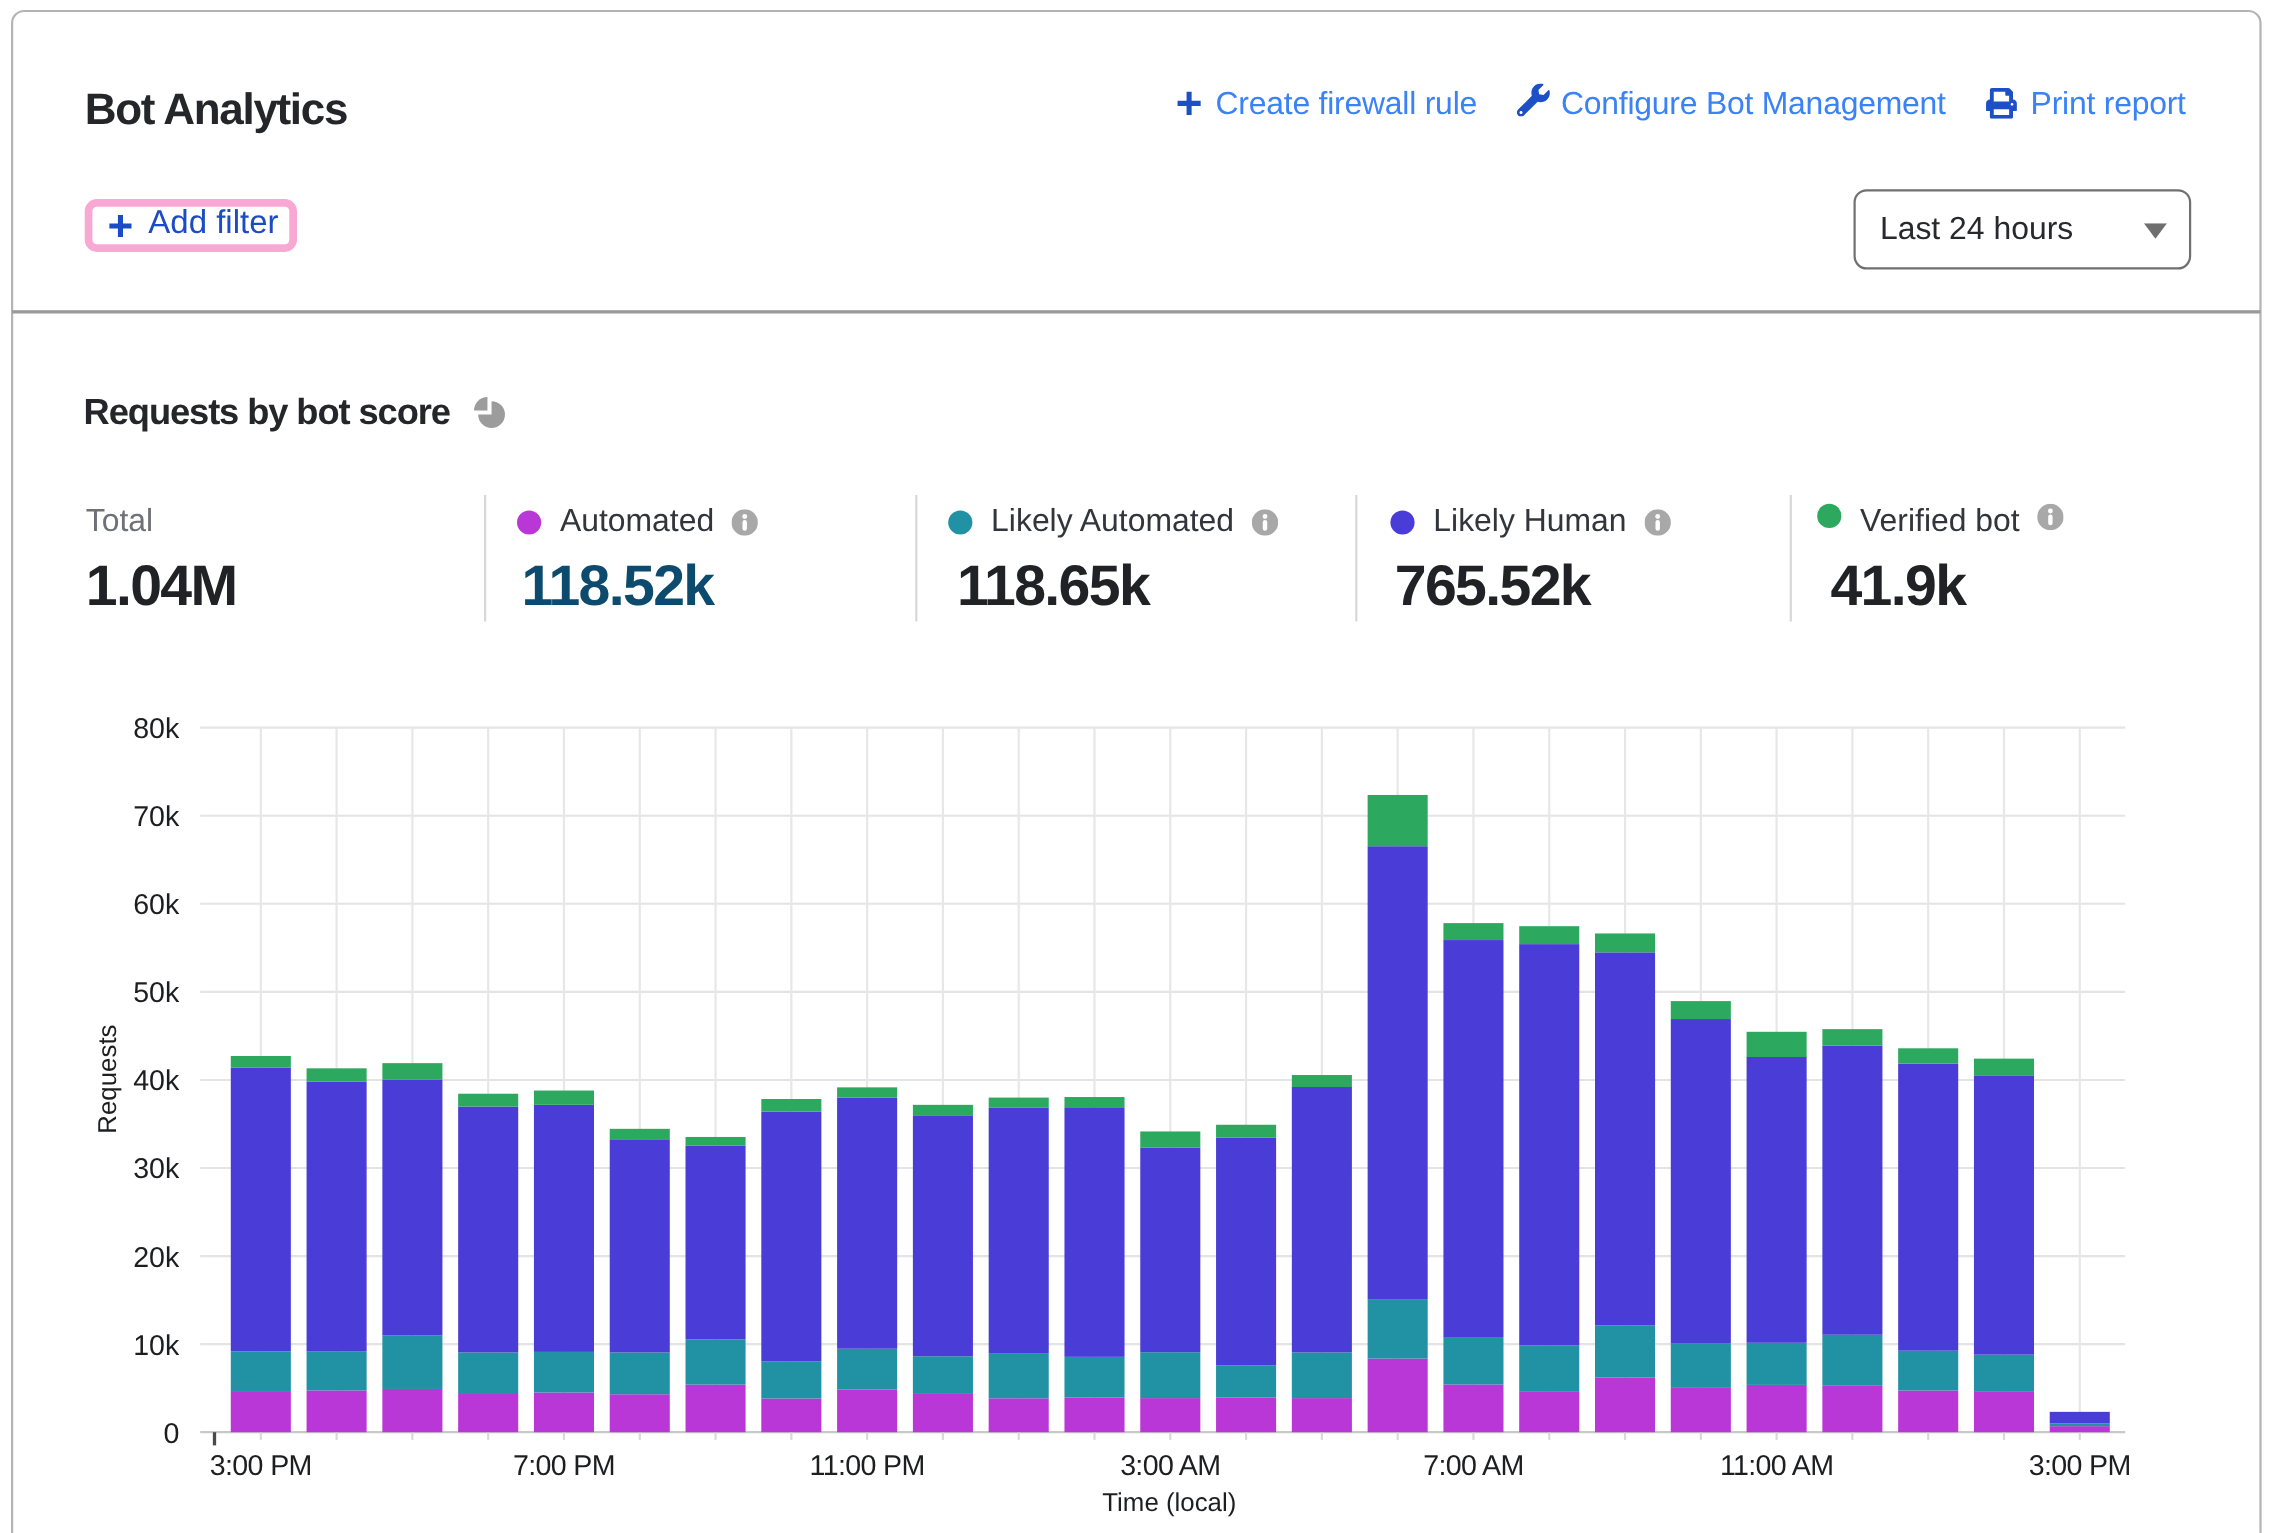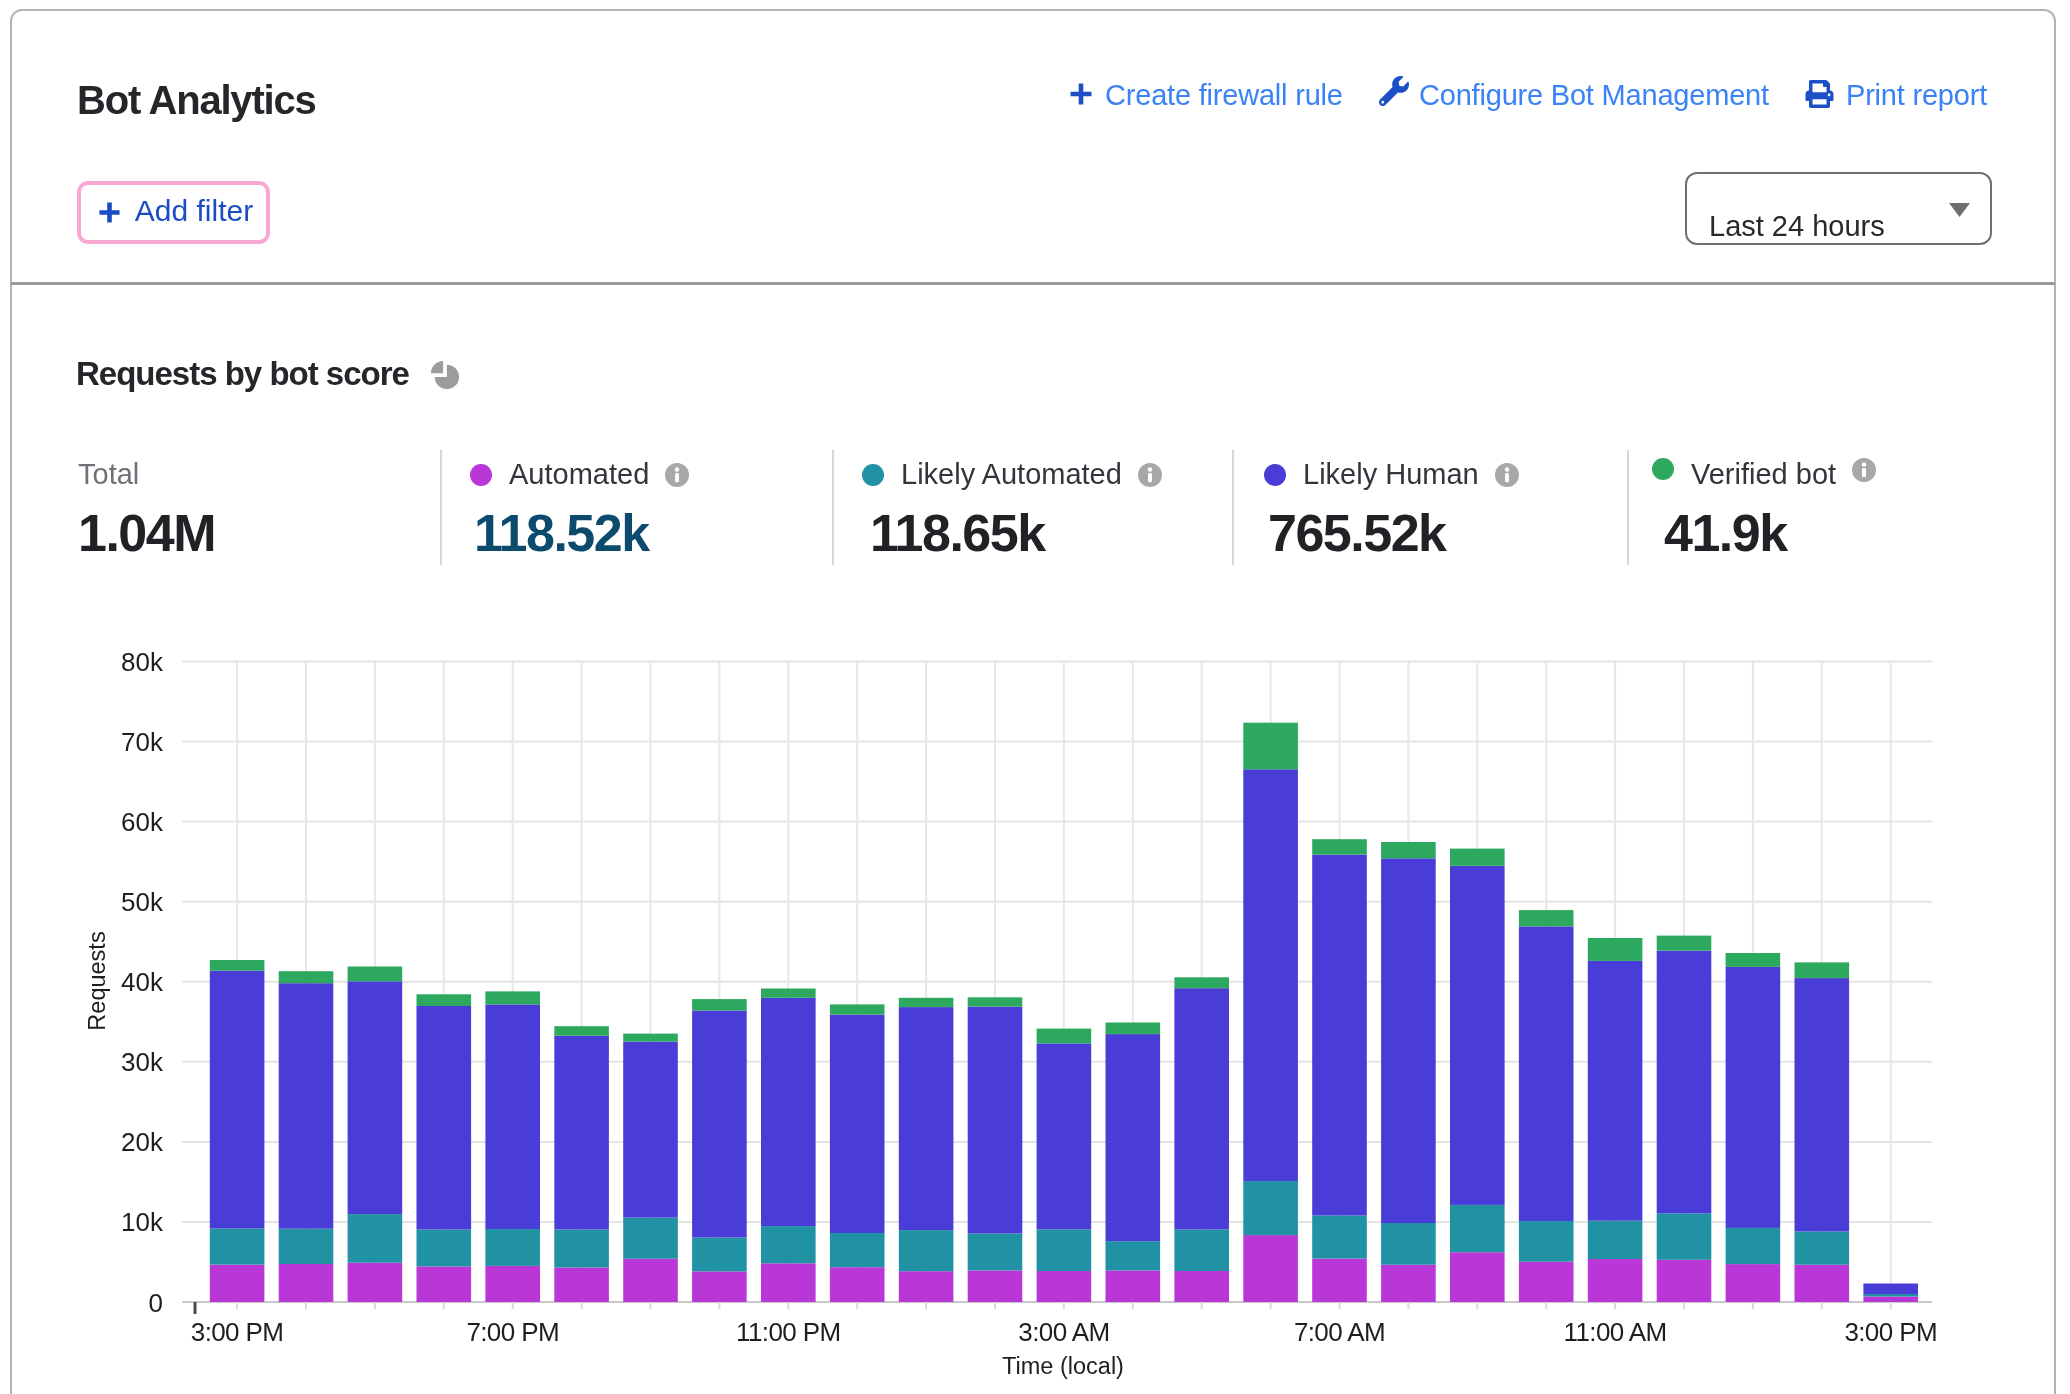--- a/index.html
+++ b/index.html
@@ -16,28 +16,28 @@
 <div class="abs link" style="left:1105px;top:79px">Create firewall rule</div>
 <svg class="abs" style="left:1379px;top:76px" width="30" height="30" viewBox="0 0 512 512">
     <path fill="#1d50c6" d="M507.7 109.1c-2.2-9-13.5-12.1-20.1-5.5l-74.4 74.4-67.9-11.3-11.3-67.9 74.4-74.4c6.6-6.6 3.4-17.9-5.7-20.2-47.4-11.7-99.6.9-136.6 37.9-39.6 39.6-50.5 97.1-34 147.2L18.7 402.8c-25 25-25 65.5 0 90.5s65.5 25 90.5 0l213.2-213.2c50.1 16.7 107.5 5.7 147.4-34.2 37.1-37.1 49.7-89.3 37.9-136.8zM64 472c-13.2 0-24-10.7-24-24 0-13.3 10.7-24 24-24s24 10.7 24 24c0 13.3-10.7 24-24 24z"></path>
   </svg>
 <div class="abs link" style="left:1419px;top:79px">Configure Bot Management</div>
 <svg class="abs" style="left:1805px;top:80px" width="29" height="28" viewBox="0 0 512 512">
     <path fill="#1d50c6" d="M448 192V77.25c0-8.49-3.37-16.62-9.37-22.63L393.37 9.37c-6-6-14.14-9.37-22.63-9.37H96C78.33 0 64 14.33 64 32v160c-35.35 0-64 28.65-64 64v112c0 8.84 7.16 16 16 16h48v96c0 17.67 14.33 32 32 32h320c17.67 0 32-14.33 32-32v-96h48c8.84 0 16-7.16 16-16V256c0-35.35-28.65-64-64-64zm-64 256H128v-96h256v96zm0-224H128V64h192v48c0 8.84 7.16 16 16 16h48v96zm48 72c-13.25 0-24-10.75-24-24 0-13.25 10.75-24 24-24s24 10.75 24 24c0 13.25-10.75 24-24 24z"></path>
   </svg>
 <div class="abs link" style="left:1846px;top:79px">Print report</div>
 
-<div class="abs" style="left:77px;top:181px;width:193px;height:63px;border:4px solid #f9a8d4;border-radius:11px;display:flex;align-items:center;justify-content:center;padding-left:4px">
+<div class="abs" style="left:77px;top:181px;width:193px;height:48px;border:7px solid #f9a8d4;border-radius:11px;display:flex;align-items:center;justify-content:center;padding-left:4px">
   <svg width="23" height="23" viewBox="0 0 24 24" style="margin-right:14px;flex:none">
       <path d="M12 1.5v21M1.5 12h21" stroke="#1b4cc4" stroke-width="4.8"></path>
     </svg>
   <span style="color:#1b4cc4;font-size:30px;position:relative;top:-2px;white-space:nowrap">Add filter</span>
 </div>
 
-<div class="abs" style="left:1685px;top:172px;width:307px;height:73px;border:2px solid #707070;border-radius:12px;display:flex;align-items:flex-end">
+<div class="abs" style="left:1685px;top:172px;width:307px;height:73px;border:2px solid #707070;border-radius:12px;display:flex;align-items:center">
   <span style="font-size:29px;color:#28292c;margin-left:22px">Last 24 hours</span>
   <svg width="21" height="14" viewBox="0 0 21 14" style="position:absolute;right:20px;top:29px">
       <path d="M0 0h21L10.5 14z" fill="#6f6f6f"></path>
     </svg>
 </div>
 
 <div class="abs" style="left:11px;top:282px;width:2044px;height:2.5px;background:#9a9a9a"></div>
 
 <div class="abs" style="left:76px;top:355px;font-size:33px;font-weight:700;color:#24262a;letter-spacing:-1px">Requests by bot score</div>
 <svg class="abs" style="left:430px;top:360px" width="30" height="30" viewBox="0 0 32 32">

